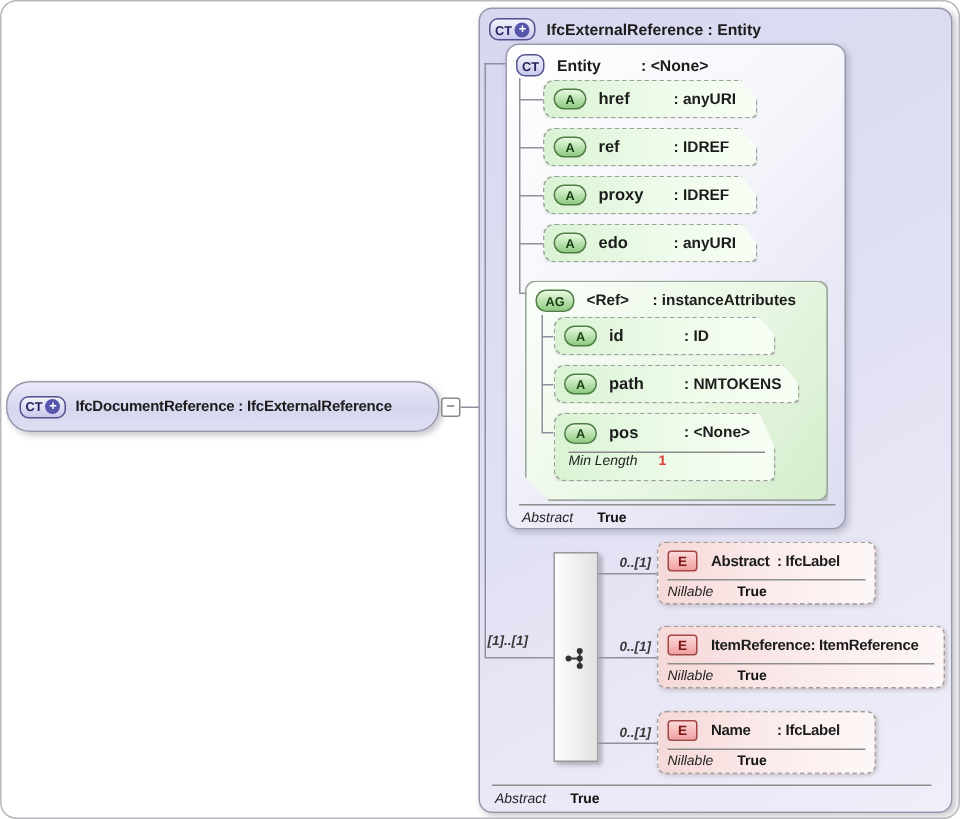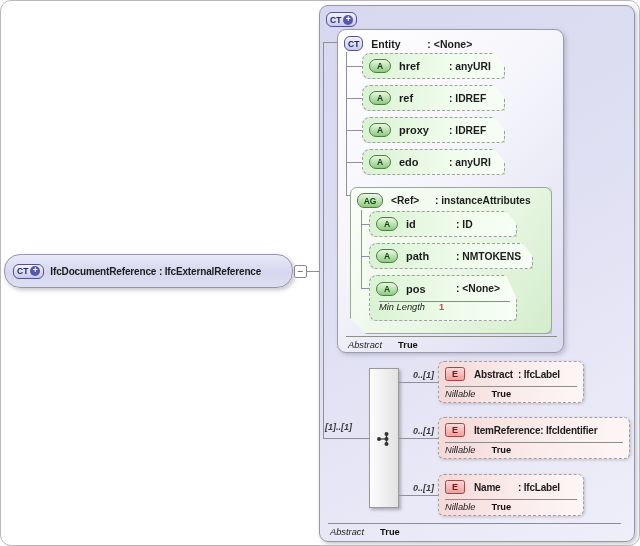--- a/index.html
+++ b/index.html
@@ -97,20 +97,21 @@
 
   <div class="collapse" style="left:293px;top:264px;">−</div>
   <div class="hline" style="left:306px;top:270px;width:17px;"></div>
 
   <div class="ct-outer" style="left:318px;top:4px;width:316px;height:537px;">
     <div class="hdr" style="left:6px;top:6px;">
       <span class="badge-ct">
         <span>CT</span>
           <span class="badge-plus">+</span>
       </span>
+      <span class="title" style="margin-left:7px;">IfcExternalReference : Entity</span>
     </div>
     <div class="abstract-rule" style="left:8px;top:517px;width:293px;"></div>
     <div class="abstract-row" style="left:10px;top:521px;">
       <span class="sub-label">Abstract</span>
       <span class="sub-value">True</span>
     </div>
   </div>
 
   <div class="vline" style="left:322px;top:41px;height:396px;"></div>
   <div class="hline" style="left:322px;top:41px;width:14px;"></div>
@@ -222,21 +223,21 @@
     <div class="elem-sub">
       <span class="sub-label">Nillable</span>
       <span class="sub-value">True</span>
     </div>
   </div>
 
   <div class="elem" style="left:437px;top:416px;width:192px;height:42px;">
     <div class="elem-title">
       <span class="badge-e">E</span>
       <span class="name" style="min-width:0;">ItemReference</span>
-      <span class="type">: IfcIdentifier</span>
+      <span class="type">: ItemReference</span>
     </div>
     <div class="elem-sub">
       <span class="sub-label">Nillable</span>
       <span class="sub-value">True</span>
     </div>
   </div>
 
   <div class="elem" style="left:437px;top:473px;width:146px;height:42px;">
     <div class="elem-title">
       <span class="badge-e">E</span>

